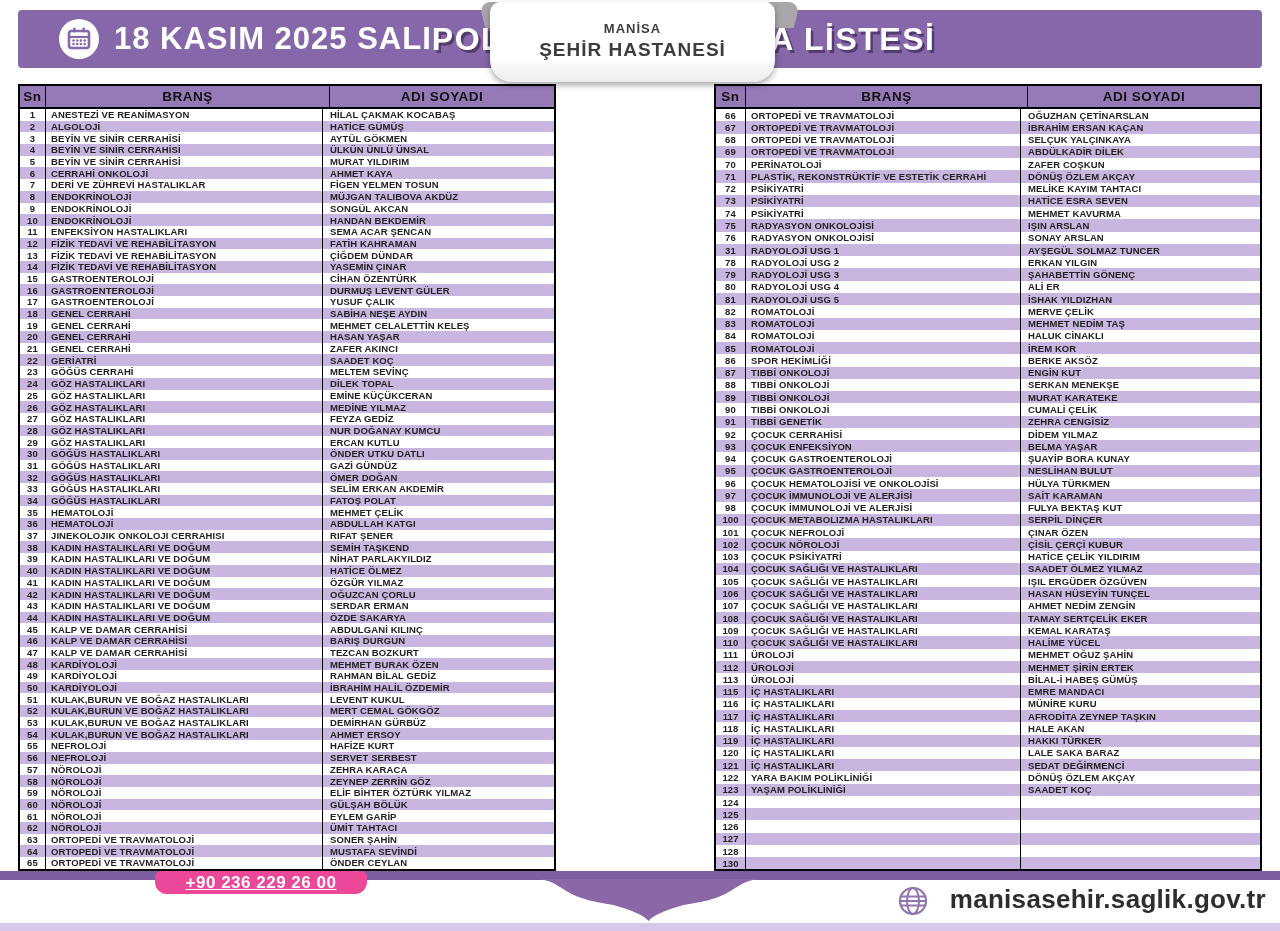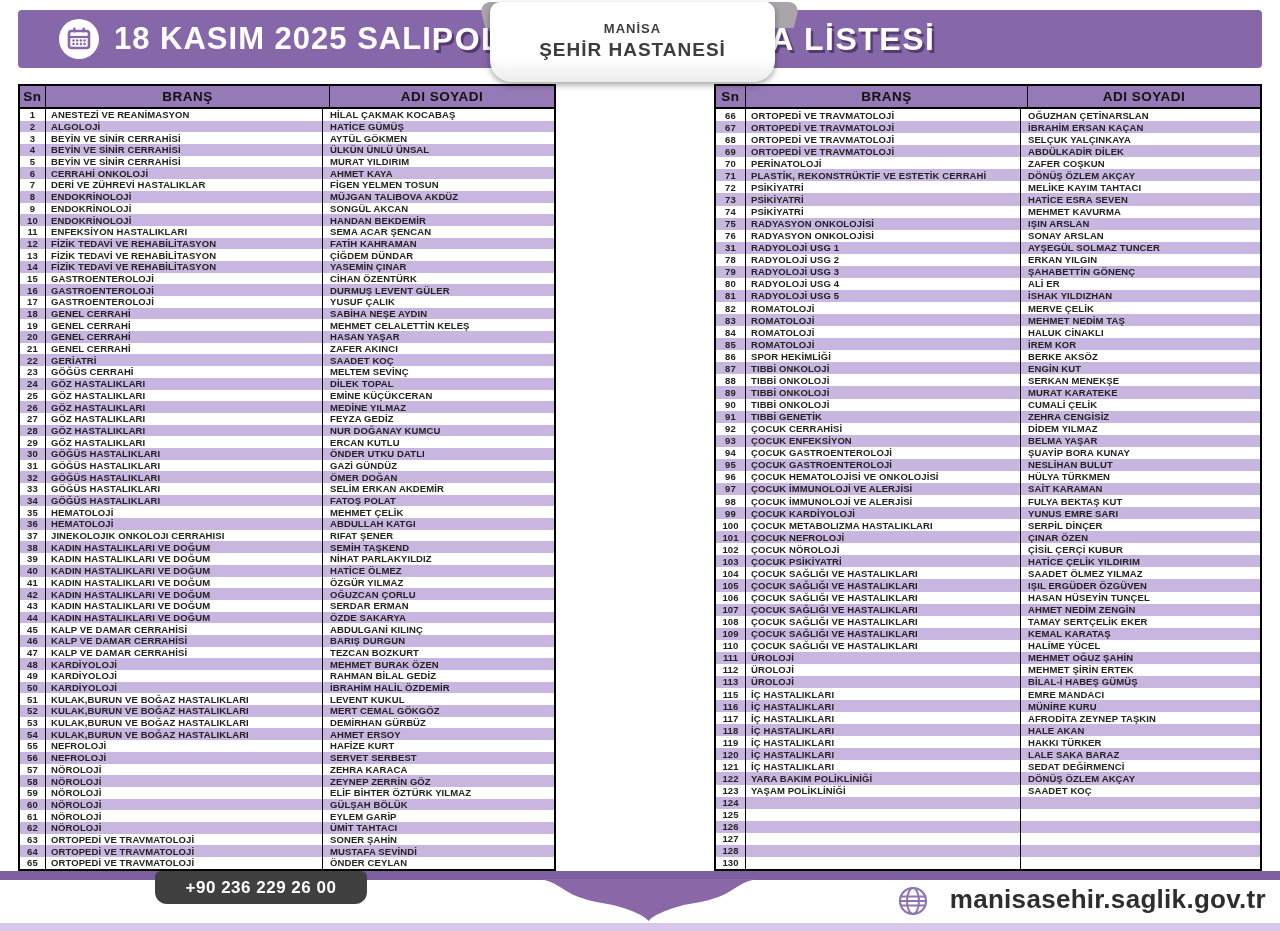--- a/index.html
+++ b/index.html
@@ -64,24 +64,24 @@
     display:flex;align-items:center;font-size:9.5px;font-weight:700;color:#222;
     white-space:nowrap;overflow:hidden;letter-spacing:0.1px;
   }
   .cell.sn{width:var(--snw);flex:none;justify-content:center;border-right:1.5px solid #000;}
   .cell.branch{flex:1;border-right:1.5px solid #000;padding-left:5px;}
   .cell.name{width:var(--namew);flex:none;padding-left:7px;}
 
   
   .footer-bar{position:absolute;left:0;right:0;top:871px;height:9px;background:#7d5fa1;z-index:2;}
   .phone-badge{
-    position:absolute;left:155px;top:871px;width:212px;height:33px;z-index:3;
-    background:#404040;border-radius:6px 6px 12px 12px;
+    position:absolute;left:155px;top:871px;width:212px;height:23px;z-index:3;
+    background:#ec4899;border-radius:6px 6px 12px 12px;
     display:flex;align-items:center;justify-content:center;
-    color:#ffffff;font-size:17px;font-weight:700;letter-spacing:0.5px;
+    color:#ffffff;font-size:17px;font-weight:700;letter-spacing:0.5px;text-decoration:underline;
   }
   .center-ribbon{position:absolute;left:540px;top:879px;z-index:2;}
   .website-group{
     position:absolute;right:14px;top:884px;display:flex;align-items:flex-start;gap:20px;z-index:3;
   }
   .globe-icon{width:34px;height:34px;flex:none;}
   .website-text{color:#2e2e2e;font-size:26px;font-weight:600;letter-spacing:0.3px;}
   .bottom-strip{position:absolute;left:0;right:0;bottom:0;height:8px;background:#d8c7ea;}
 </style>
 </head>
@@ -621,25 +621,20 @@
           <div class="cell sn">97</div>
           <div class="cell branch">ÇOCUK İMMUNOLOJİ VE ALERJİSİ</div>
           <div class="cell name">SAİT KARAMAN</div>
         </div>
         <div class="trow">
           <div class="cell sn">98</div>
           <div class="cell branch">ÇOCUK İMMUNOLOJİ VE ALERJİSİ</div>
           <div class="cell name">FULYA BEKTAŞ KUT</div>
         </div>
         <div class="trow">
-          <div class="cell sn">99</div>
-          <div class="cell branch">ÇOCUK KARDİYOLOJİ</div>
-          <div class="cell name">YUNUS EMRE SARI</div>
-        </div>
-        <div class="trow">
           <div class="cell sn">100</div>
           <div class="cell branch">ÇOCUK METABOLIZMA HASTALIKLARI</div>
           <div class="cell name">SERPİL DİNÇER</div>
         </div>
         <div class="trow">
           <div class="cell sn">101</div>
           <div class="cell branch">ÇOCUK NEFROLOJİ</div>
           <div class="cell name">ÇINAR ÖZEN</div>
         </div>
         <div class="trow">

